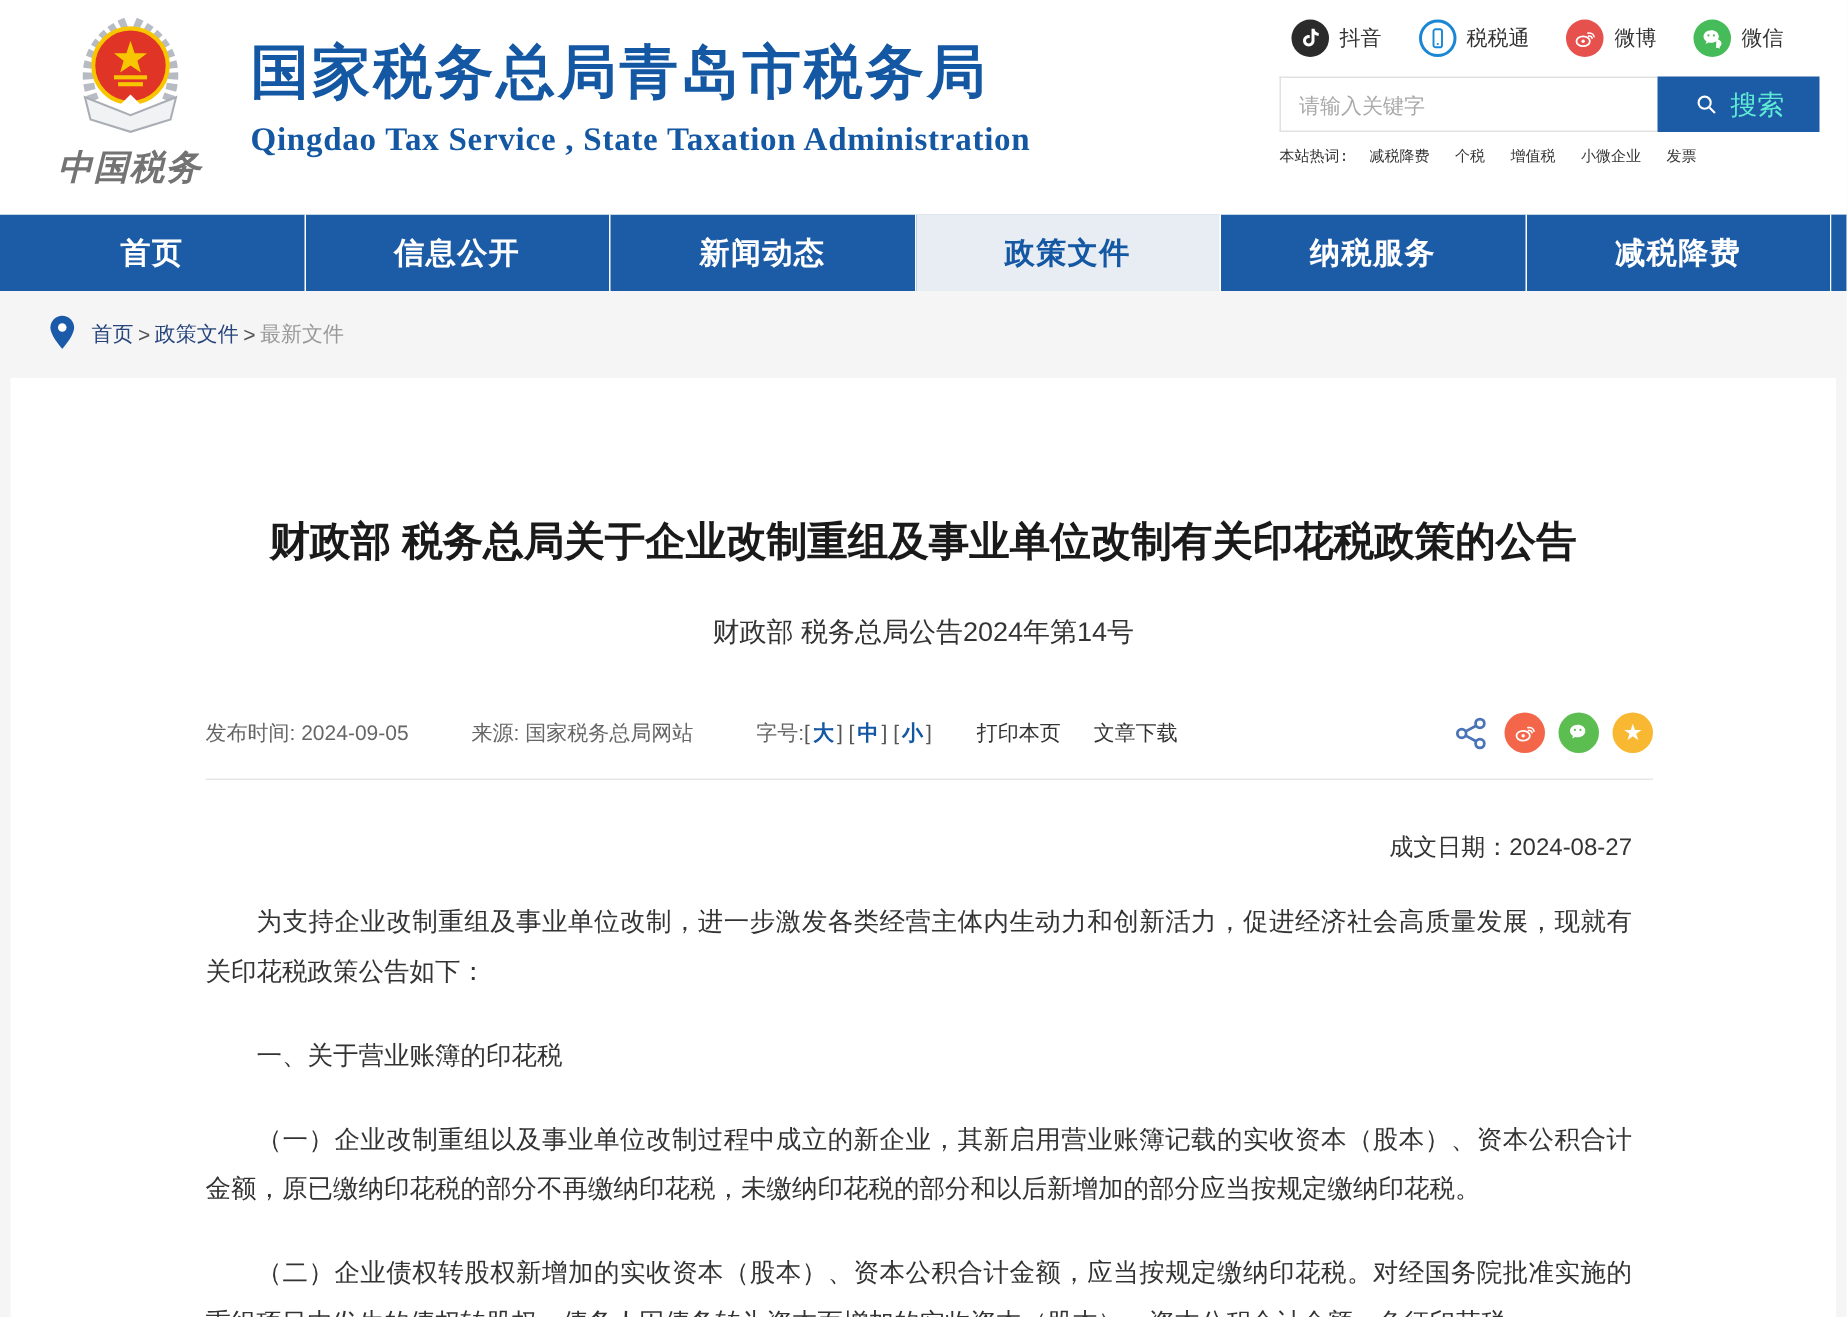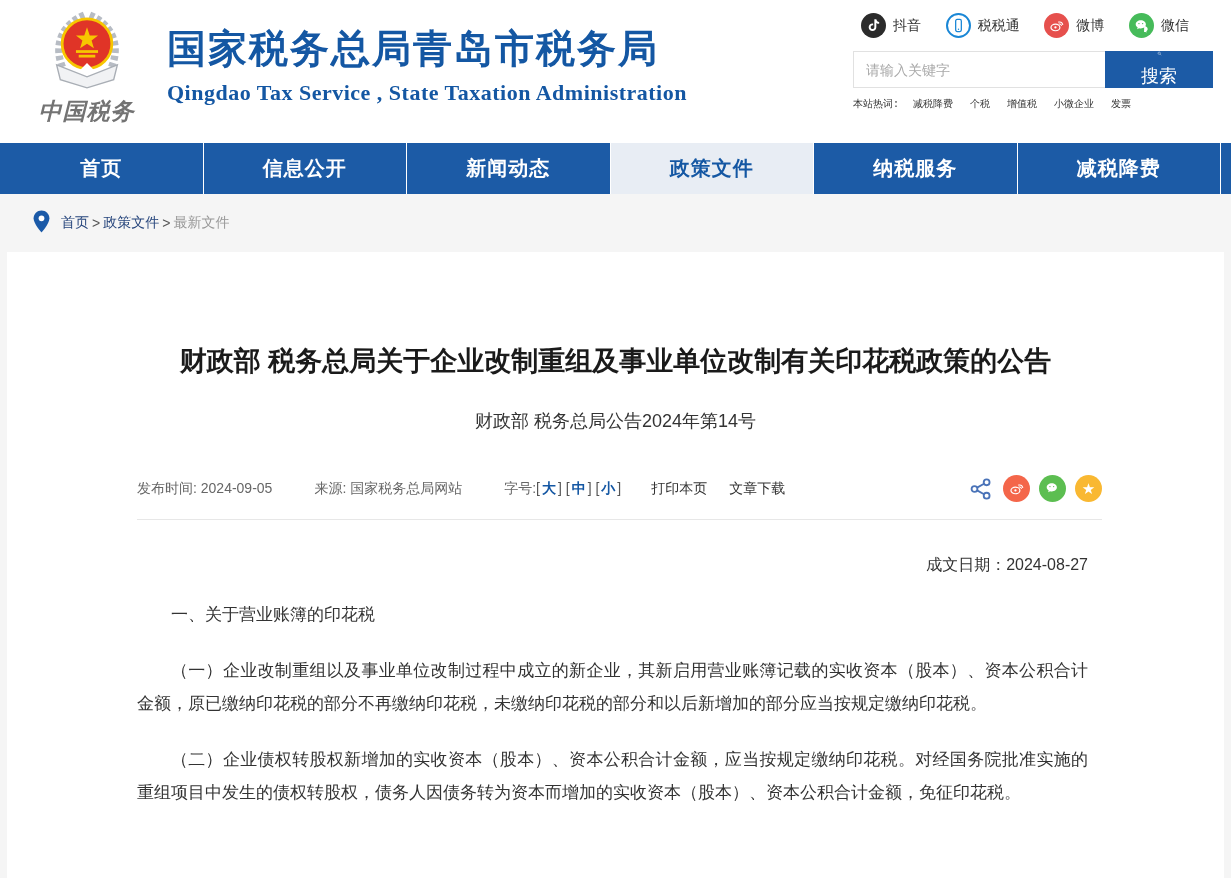--- a/index.html
+++ b/index.html
@@ -18,21 +18,21 @@
   .header-right { position:absolute; right:18px; top:13px; width:360px; }
   .social-row { display:flex; align-items:flex-end; justify-content:space-between; padding:0 24px 0 8px; }
   .social-item { display:flex; align-items:center; gap:7px; cursor:pointer; }
   .social-item .sicon { width:25px; height:25px; border-radius:50%; display:flex; align-items:center; justify-content:center; }
   .social-item .slabel { font-size:14px; color:#333; }
   .sicon svg { width:17px; height:17px; }
   .sicon.ring { background:#fff; border:2px solid #1a87d6; }
   .search-row { display:flex; margin-top:13px; height:37px; }
   .search-input { flex:1; border:1px solid #e1e1e1; border-right:none; padding:0 12px; font-size:14px; color:#333; outline:none; background:#fff; }
   .search-input::placeholder { color:#a9a9a9; }
-  .search-btn { width:108px; background:#1c5ba6; color:#ffffff; border:none; font-size:18px; display:flex; align-items:center; justify-content:center; gap:8px; cursor:pointer;flex-direction:column; }
+  .search-btn { width:108px; background:#1c5ba6; color:#5eead4; border:none; font-size:18px; display:flex; align-items:center; justify-content:center; gap:8px; cursor:pointer; }
   .search-btn svg { width:17px; height:17px; }
   .hotwords-row { margin-top:9px; font-size:10px; color:#333; display:flex; gap:14px; white-space:nowrap;font-family:Liberation Mono, monospace; }
   .hotwords-row .hw-label { color:#333; }
   .hotword { cursor:pointer; }
 
   
   .nav { display:flex; height:51px; background:#1c5ba6; }
   .nav-item { width:203.5px; display:flex; align-items:center; justify-content:center; color:#fff; font-size:20px; font-weight:bold; border-right:1px solid #fff; cursor:pointer; letter-spacing:1px; }
   .nav-item.active { background:#e8edf4; color:#1457a3; }
   .nav-stub { flex:1; background:#1c5ba6; }
@@ -226,17 +226,18 @@
         <span class="share-star">★</span>
       </span>
     </div>
   </div>
 
   <div class="divider"></div>
 
   <div class="written-date">成文日期：2024-08-27</div>
 
   <div class="article-body" id="article-body">
+      <p>为支持企业改制重组及事业单位改制，进一步激发各类经营主体内生动力和创新活力，促进经济社会高质量发展，现就有关印花税政策公告如下：</p>
       <p>一、关于营业账簿的印花税</p>
       <p>（一）企业改制重组以及事业单位改制过程中成立的新企业，其新启用营业账簿记载的实收资本（股本）、资本公积合计金额，原已缴纳印花税的部分不再缴纳印花税，未缴纳印花税的部分和以后新增加的部分应当按规定缴纳印花税。</p>
       <p>（二）企业债权转股权新增加的实收资本（股本）、资本公积合计金额，应当按规定缴纳印花税。对经国务院批准实施的重组项目中发生的债权转股权，债务人因债务转为资本而增加的实收资本（股本）、资本公积合计金额，免征印花税。</p>
     </div>
 </div>
 
 </body></html>

